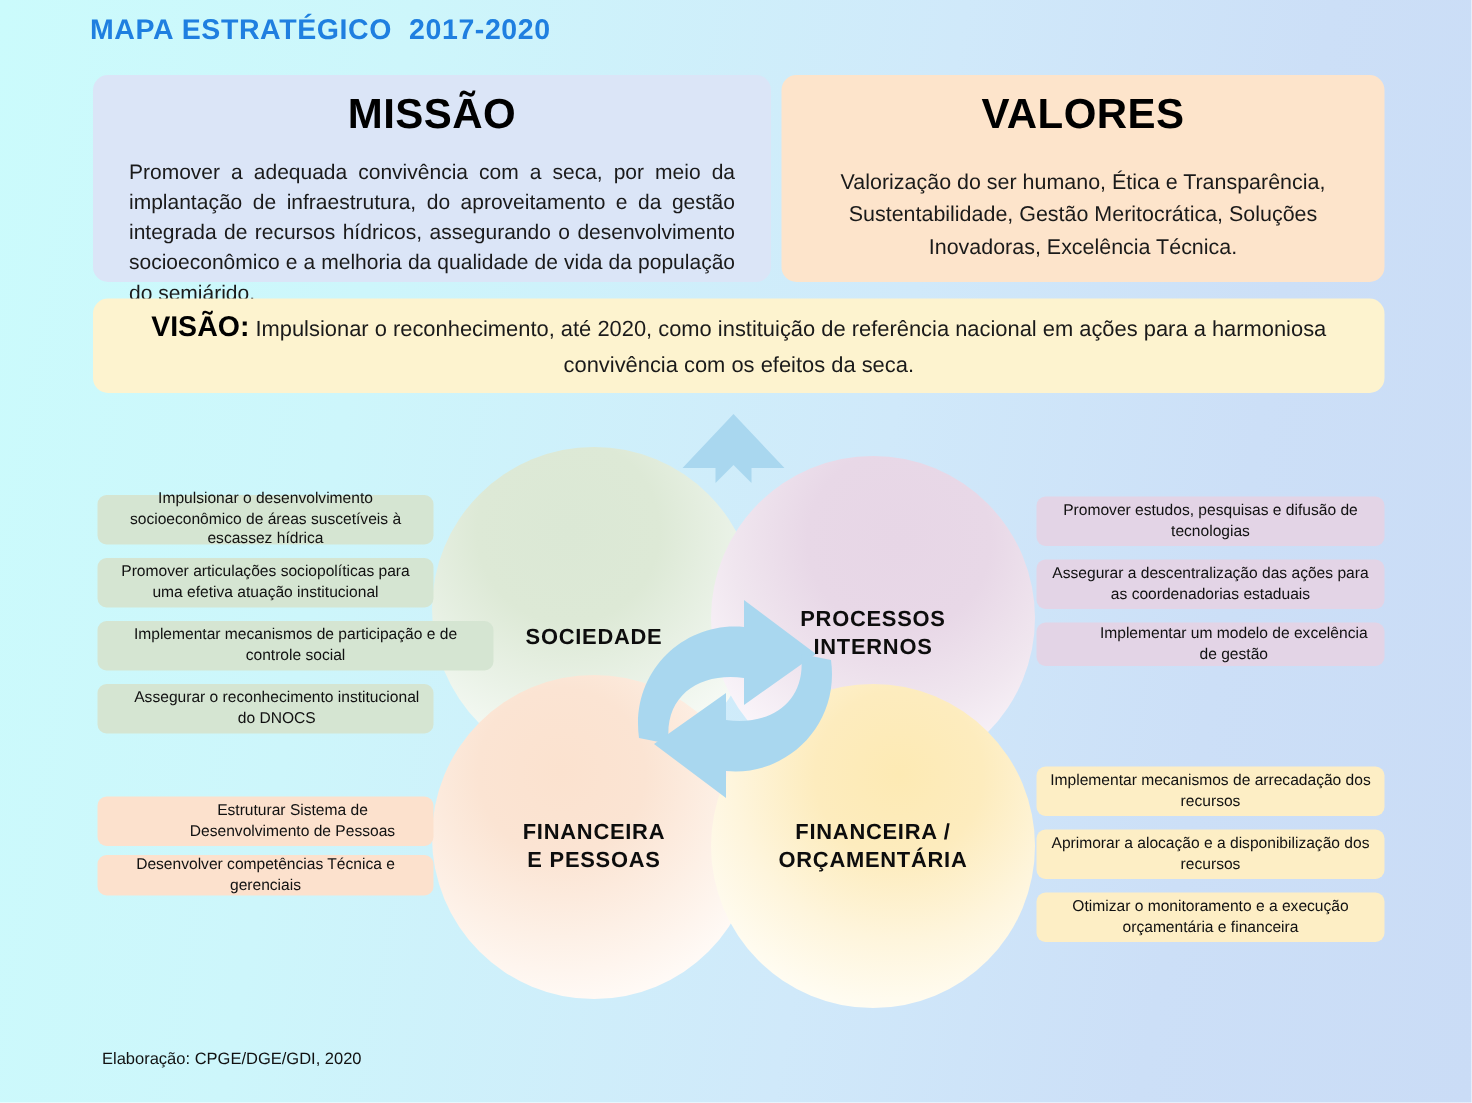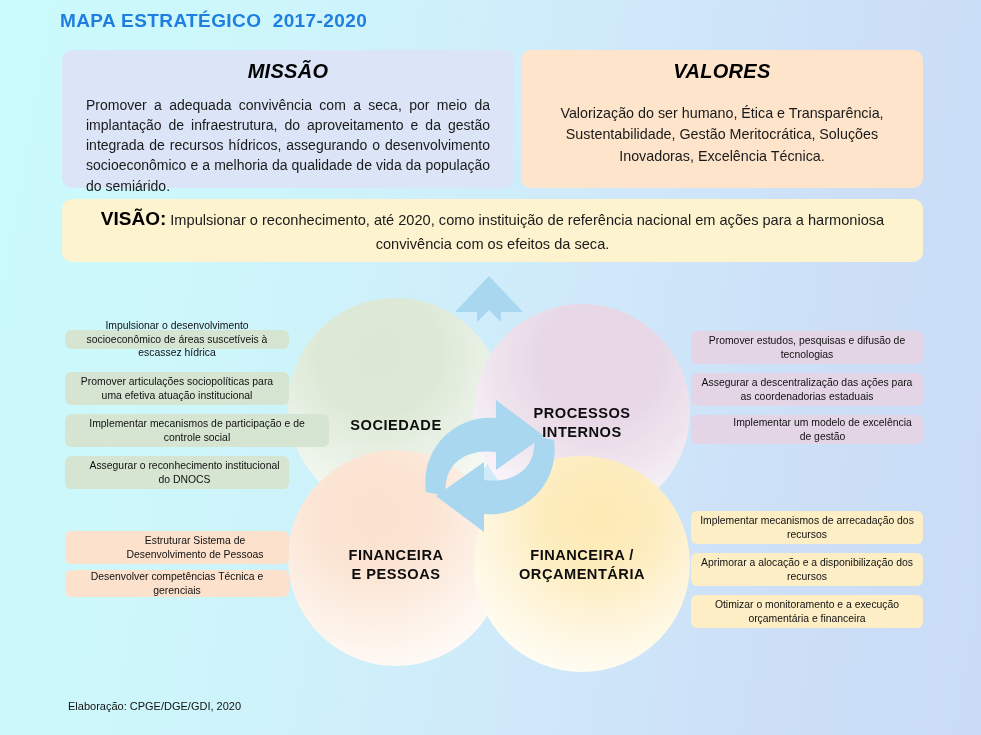--- a/index.html
+++ b/index.html
@@ -47,26 +47,25 @@
   }
   #values-card {
     left: 521px;
     top: 50px;
     width: 402px;
     height: 138px;
     background: #fde4cb;
   }
   .card-title {
     text-align: center;
-    font-size: 20px;
+    font-size: 28px;
     font-weight: bold;
     color: #000;
     margin-top: 10px;
     letter-spacing: 0.3px;
-    font-style: italic;
   }
   #mission-body {
     margin: 12px 24px 0 24px;
     font-size: 14px;
     line-height: 1.44;
     color: #1a1a1a;
     text-align: justify;
     text-align-last: left;
     hyphens: none;
   }
@@ -243,21 +242,21 @@
 
     <div class="circle-label" id="label-processos">PROCESSOS
 INTERNOS</div>
     <div class="circle-label" id="label-sociedade">SOCIEDADE</div>
     <div class="circle-label" id="label-aprendizado">FINANCEIRA
 E PESSOAS</div>
     <div class="circle-label" id="label-financeira">FINANCEIRA /
 ORÇAMENTÁRIA</div>
   </div>
 
-  <div class="chip chip-green" style="left:65px; top:330px; width:224px; height:19px;">Impulsionar o desenvolvimento socioeconômico de áreas suscetíveis à escassez hídrica</div>
+  <div class="chip chip-green" style="left:65px; top:330px; width:224px; height:33px;">Impulsionar o desenvolvimento socioeconômico de áreas suscetíveis à escassez hídrica</div>
   <div class="chip chip-green" style="left:65px; top:372px; width:224px; height:33px;">Promover articulações sociopolíticas para uma efetiva atuação institucional</div>
   <div class="chip chip-green" style="left:65px; top:414px; width:264px; height:33px;">Implementar mecanismos de participação e de controle social</div>
   <div class="chip chip-green" style="left:65px; top:456px; width:224px; height:33px;padding-left:23px;">Assegurar o reconhecimento institucional do DNOCS</div>
 
   <div class="chip chip-orange" style="left:65px; top:531px; width:224px; height:33px;padding-left:44px;">Estruturar Sistema de Desenvolvimento de Pessoas</div>
   <div class="chip chip-orange" style="left:65px; top:570px; width:224px; height:27px;">Desenvolver competências Técnica e gerenciais</div>
 
   <div class="chip chip-purple" style="left:691px; top:331px; width:232px; height:33px;">Promover estudos, pesquisas e difusão de tecnologias</div>
   <div class="chip chip-purple" style="left:691px; top:373px; width:232px; height:33px;">Assegurar a descentralização das ações para as coordenadorias estaduais</div>
   <div class="chip chip-purple" style="left:691px; top:415px; width:232px; height:29px;padding-left:39px;">Implementar um modelo de excelência de gestão</div>

